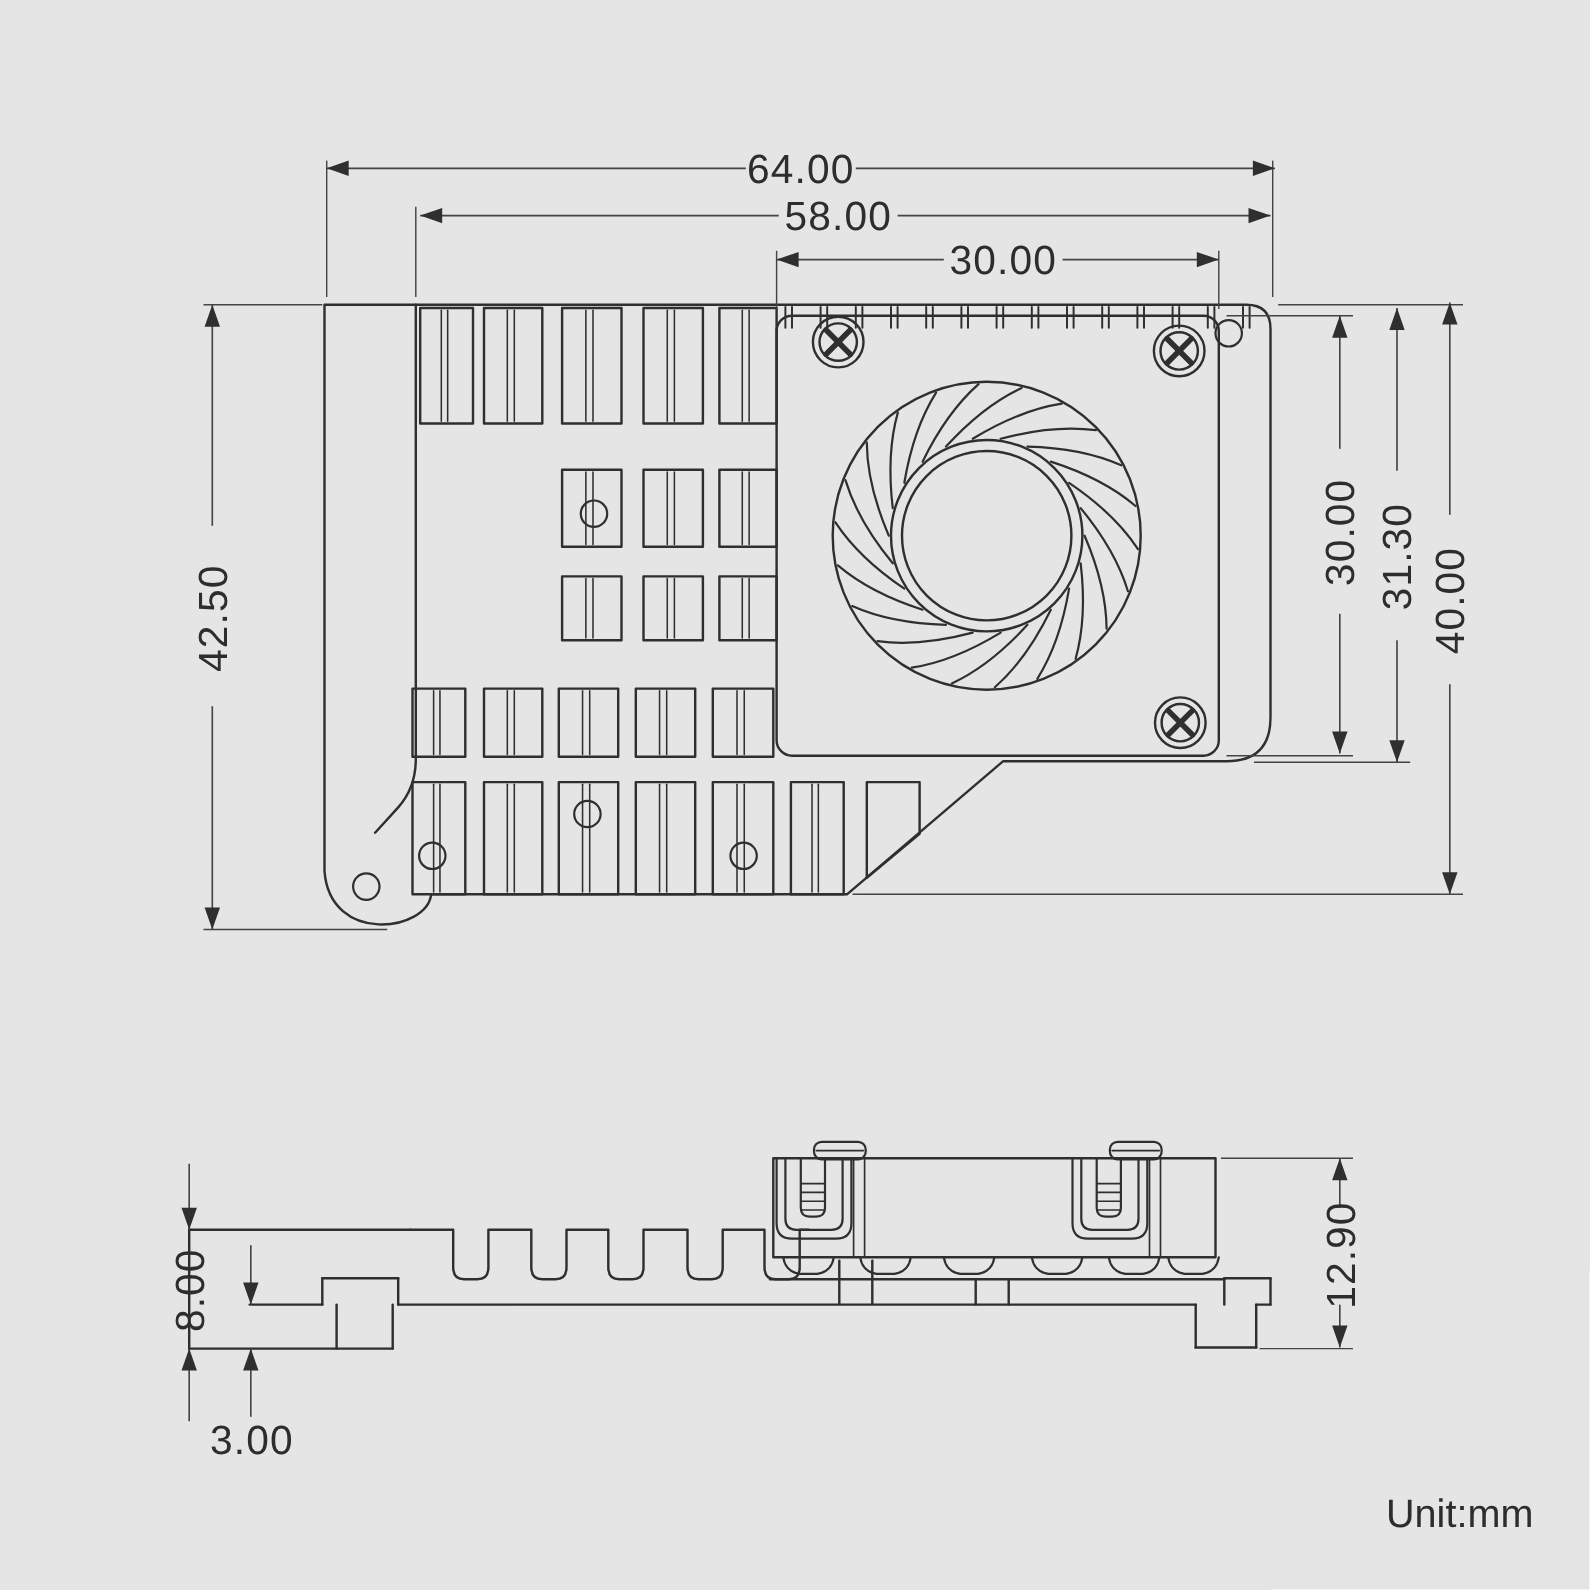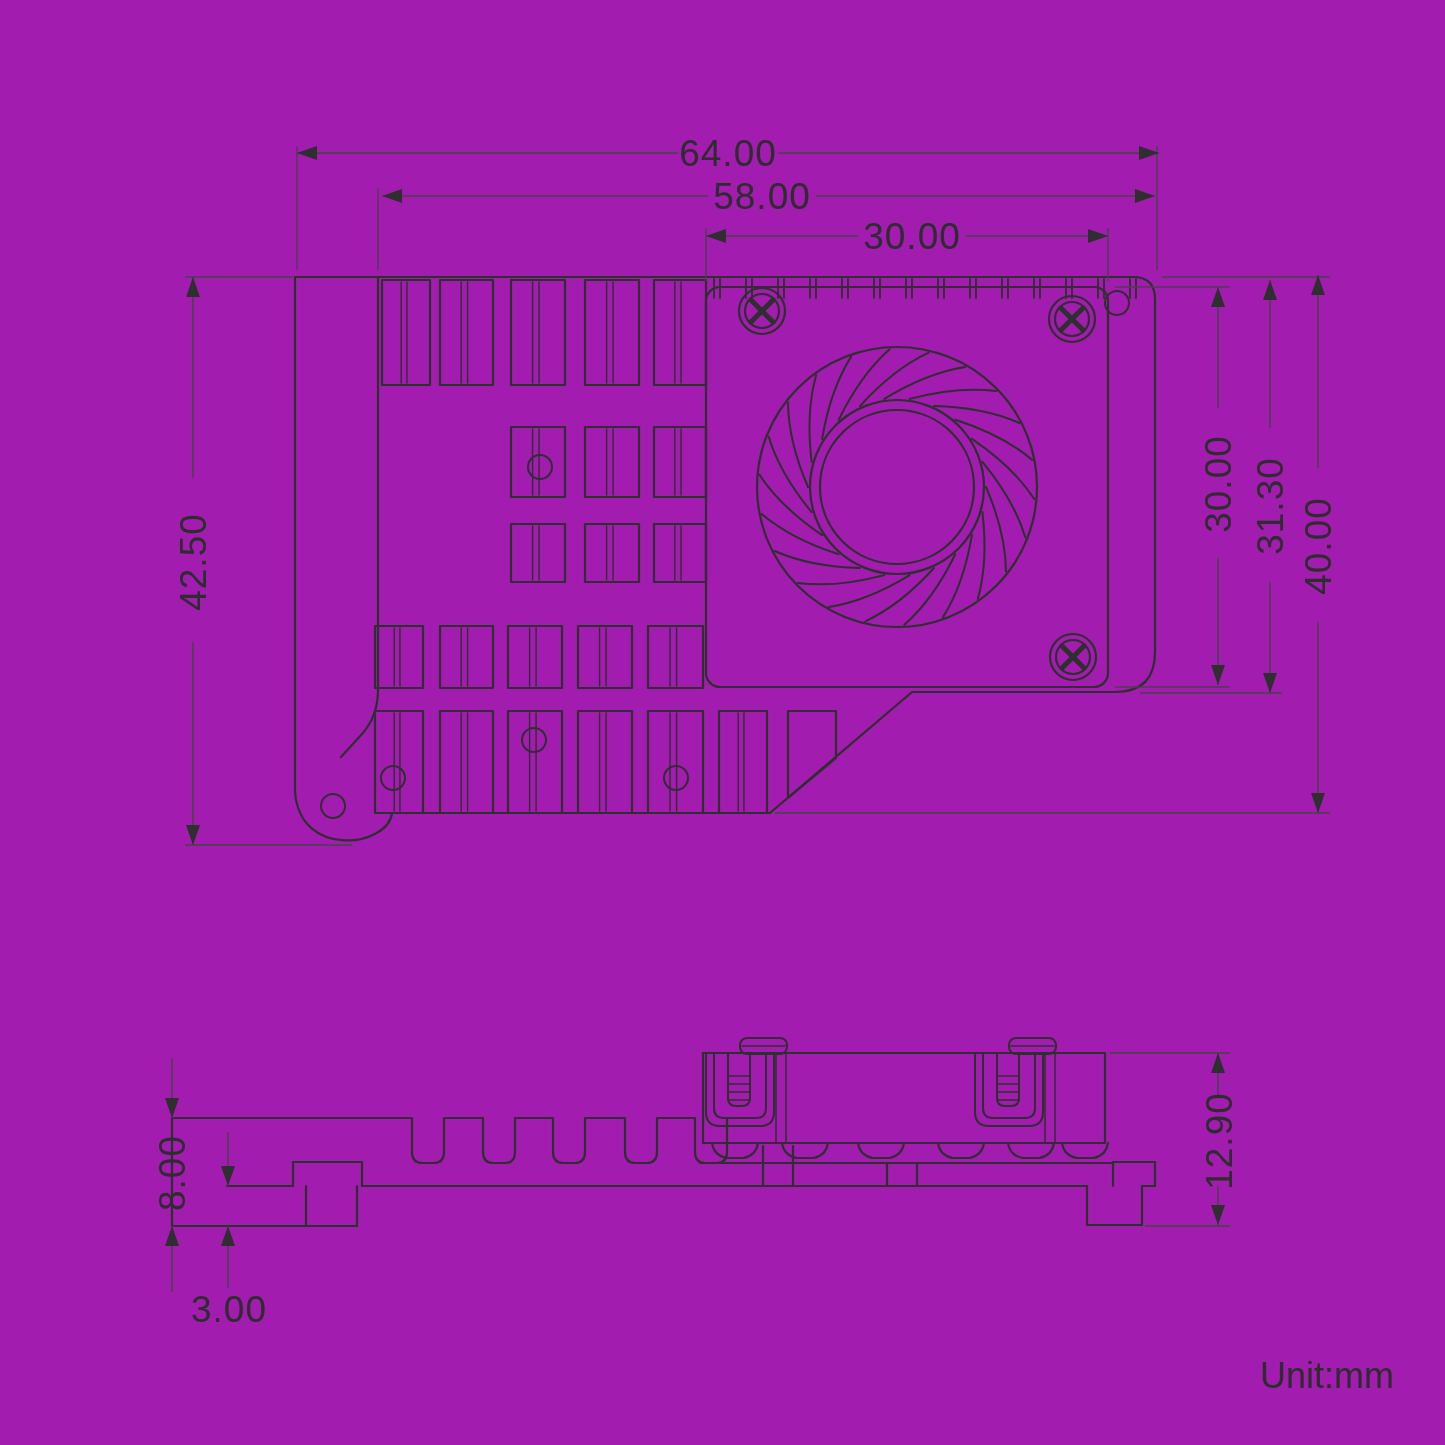--- a/index.html
+++ b/index.html
@@ -1,16 +1,16 @@
 <!DOCTYPE html>
 <html><head>
 <meta charset="utf-8">
 <style>
   html,body{margin:0;padding:0;background:#ffffff;}
-  .page{width:1445px;height:1445px;position:relative;background:#a21caf;overflow:hidden;
+  .page{width:1445px;height:1445px;position:relative;background:#e5e5e5;overflow:hidden;
         font-family:"Liberation Sans", sans-serif;}
   svg{display:block;}
   text{fill:#2d2d2d;}
   .dimtxt{font-size:37px;letter-spacing:1px;}
   .unittxt{font-size:36px;}
 </style>
 </head>
 <body>
 
 <div class="page">

